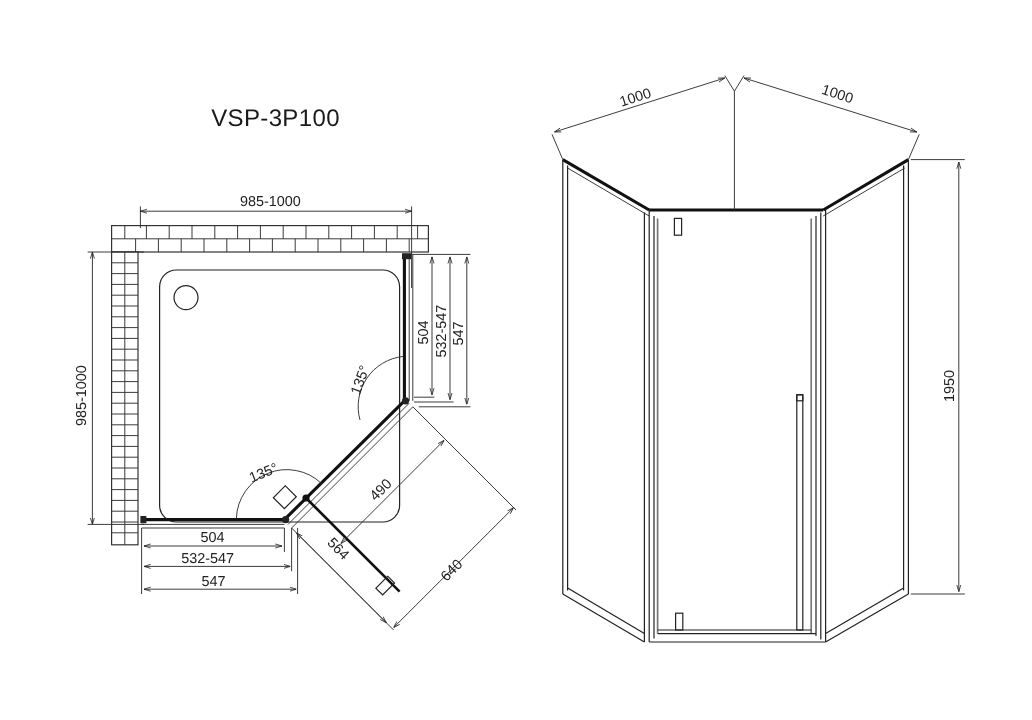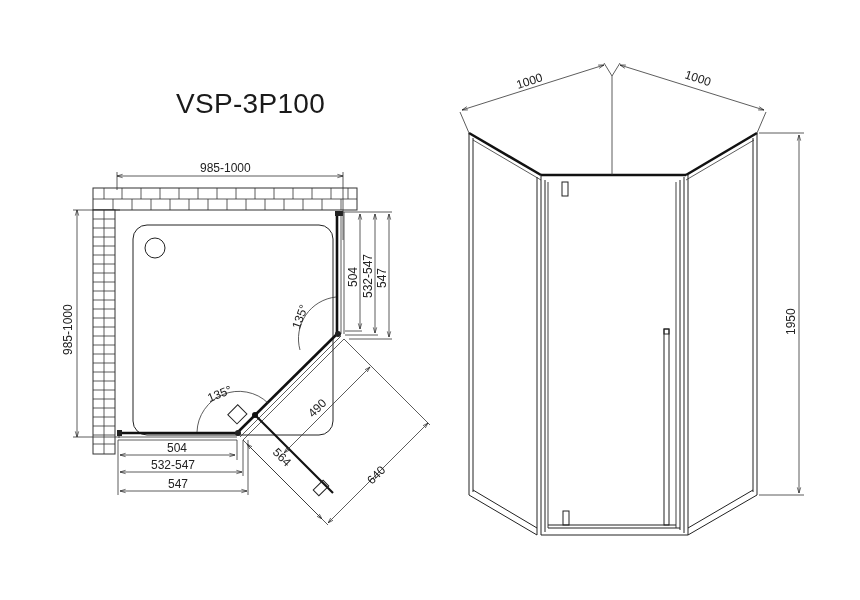--- a/index.html
+++ b/index.html
@@ -1,18 +1,18 @@
 <!DOCTYPE html>
 <html><head>
   <meta charset="utf-8">
   <style>
     html, body { margin: 0; padding: 0; background: #ffffff; }
     body { width: 860px; height: 600px; position: relative; overflow: hidden; }
     .drawing { position: absolute; left: 0; top: 0; width: 860px; height: 600px; }
-    .title { position: absolute; left: 176px; top: 88px; font-family: "Liberation Sans", sans-serif; font-size: 28px; color: #1a1a1a; letter-spacing: 0.3px; }
+    .title { position: absolute; left: 176px; top: 88px; font-family: "Liberation Sans", sans-serif; font-size: 20px; color: #1a1a1a; letter-spacing: 0.3px; }
     svg text { font-family: "Liberation Sans Narrow", "Liberation Sans", sans-serif; font-size: 12px; fill: #222; }
     .ln { stroke: #222; stroke-width: 1; fill: none; }
     .thin { stroke: #333; stroke-width: 0.8; fill: none; }
     .thick { stroke: #111; stroke-width: 2.6; fill: none; }
   </style>
 </head>
 <body>
 
 <div class="title">VSP-3P100</div>
 

